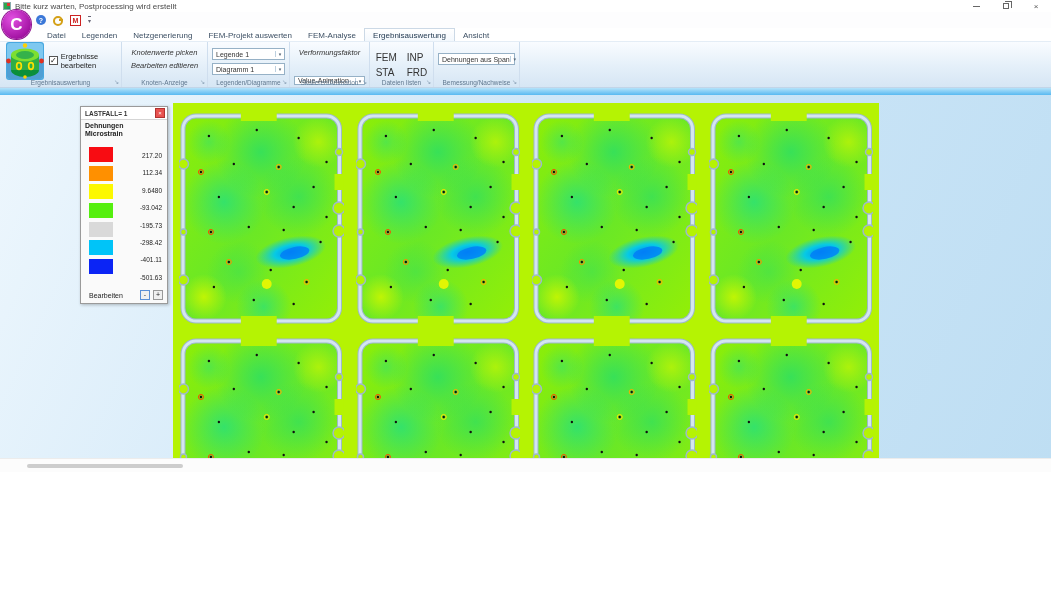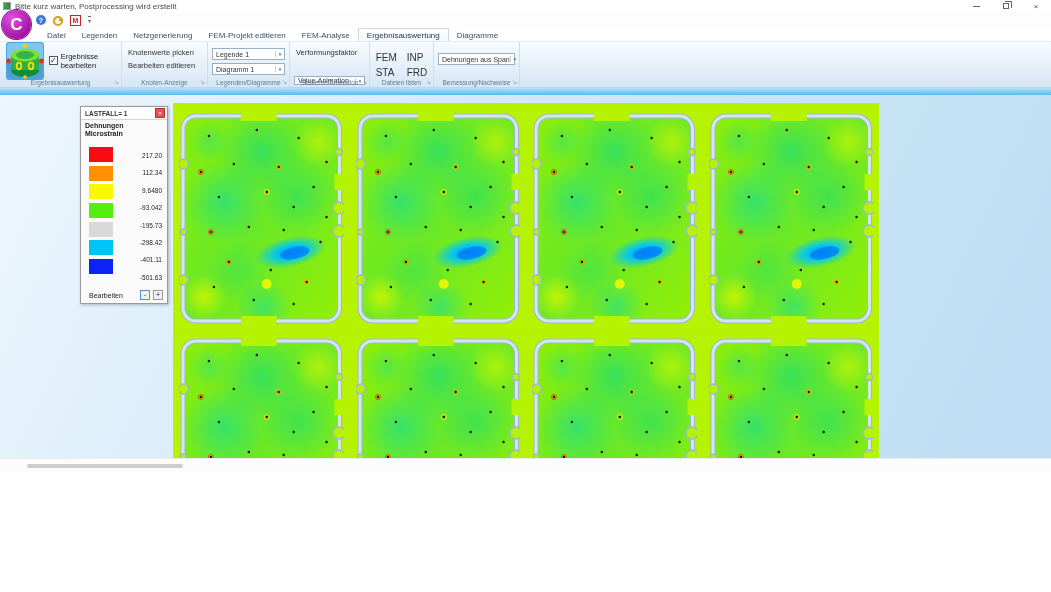--- a/index.html
+++ b/index.html
@@ -50,21 +50,21 @@
   .rgroup { position:relative; height:100%; border-right:1px solid #cfdeee; padding:3px 4px 11px; }
   .glabel { position:absolute; bottom:1px; left:0; right:0; text-align:center; font-size:6.5px;
             color:#60788f; white-space:nowrap; }
   .glaunch { position:absolute; bottom:2px; right:2px; font-size:6px; line-height:6px; color:#7d94ab; }
   .g1 { width:122px; display:flex; gap:5px; align-items:center; padding-left:6px; }
   .bigicon { width:38px; height:38px; flex:none; }
   .chkrow { display:flex; align-items:center; gap:3px; font-size:7.5px; color:#222; }
   .chkbox { width:9px; height:9px; border:1px solid #555; background:#fff; font-size:8px; line-height:8px;
             text-align:center; color:#111; }
   .g2 { width:86px; display:flex; flex-direction:column; justify-content:flex-start; gap:2px; padding-top:5px; }
-  .flatbtn { font-size:7.5px; color:#333; padding:1px 2px; white-space:nowrap; }
+  .flatbtn { font-size:7.5px; color:#333; text-align:center; padding:1px 2px; white-space:nowrap;font-style:italic; }
   .g3 { width:82px; display:flex; flex-direction:column; gap:3px; padding-top:6px; }
   .combo { display:flex; align-items:center; background:#fff; border:1px solid #96b1c6; height:12px;
            font-size:7px; color:#333; padding-left:3px; white-space:nowrap; }
   .combo .arr { margin-left:auto; border-left:1px solid #bdd0df; width:9px; text-align:center;
                 font-size:5px; color:#567; flex:none; }
   .g4 { width:80px; display:flex; flex-direction:column; gap:18px; padding-top:5px; }
   .g5 { width:64px; }
   .filegrid { display:grid; grid-template-columns:auto auto; gap:4px 10px; font-size:10px; color:#333;
               margin-top:7px; justify-content:center; }
   .g6 { width:86px; display:flex; align-items:flex-start; padding-top:11px; }
@@ -135,24 +135,24 @@
     <span class="q-help">?</span>
     <span class="q-key"></span>
     <span class="q-m">M</span>
     <span class="q-more">▾</span>
   </div>
 
   <div class="tabs">
     <span class="tab">Datei</span>
     <span class="tab">Legenden</span>
     <span class="tab">Netzgenerierung</span>
-    <span class="tab">FEM-Projekt editieren</span>
+    <span class="tab">FEM-Projekt auswerten</span>
     <span class="tab">FEM-Analyse</span>
     <span class="tab active">Ergebnisauswertung</span>
-    <span class="tab">Diagramme</span>
+    <span class="tab">Ansicht</span>
   </div>
 
   <div class="ribbon">
 
     <div class="rgroup g1">
       <svg class="bigicon" viewBox="0 0 38 38">
         <rect x="0" y="0" width="38" height="38" rx="3" fill="#48a8e0"></rect>
         <rect x="1" y="1" width="36" height="36" rx="3" fill="#7ec8f0"></rect>
         <rect x="1" y="19" width="36" height="18" rx="3" fill="#4f9fd4"></rect>
         <ellipse cx="19" cy="28" rx="14" ry="7" fill="#0a8f3c"></ellipse>

